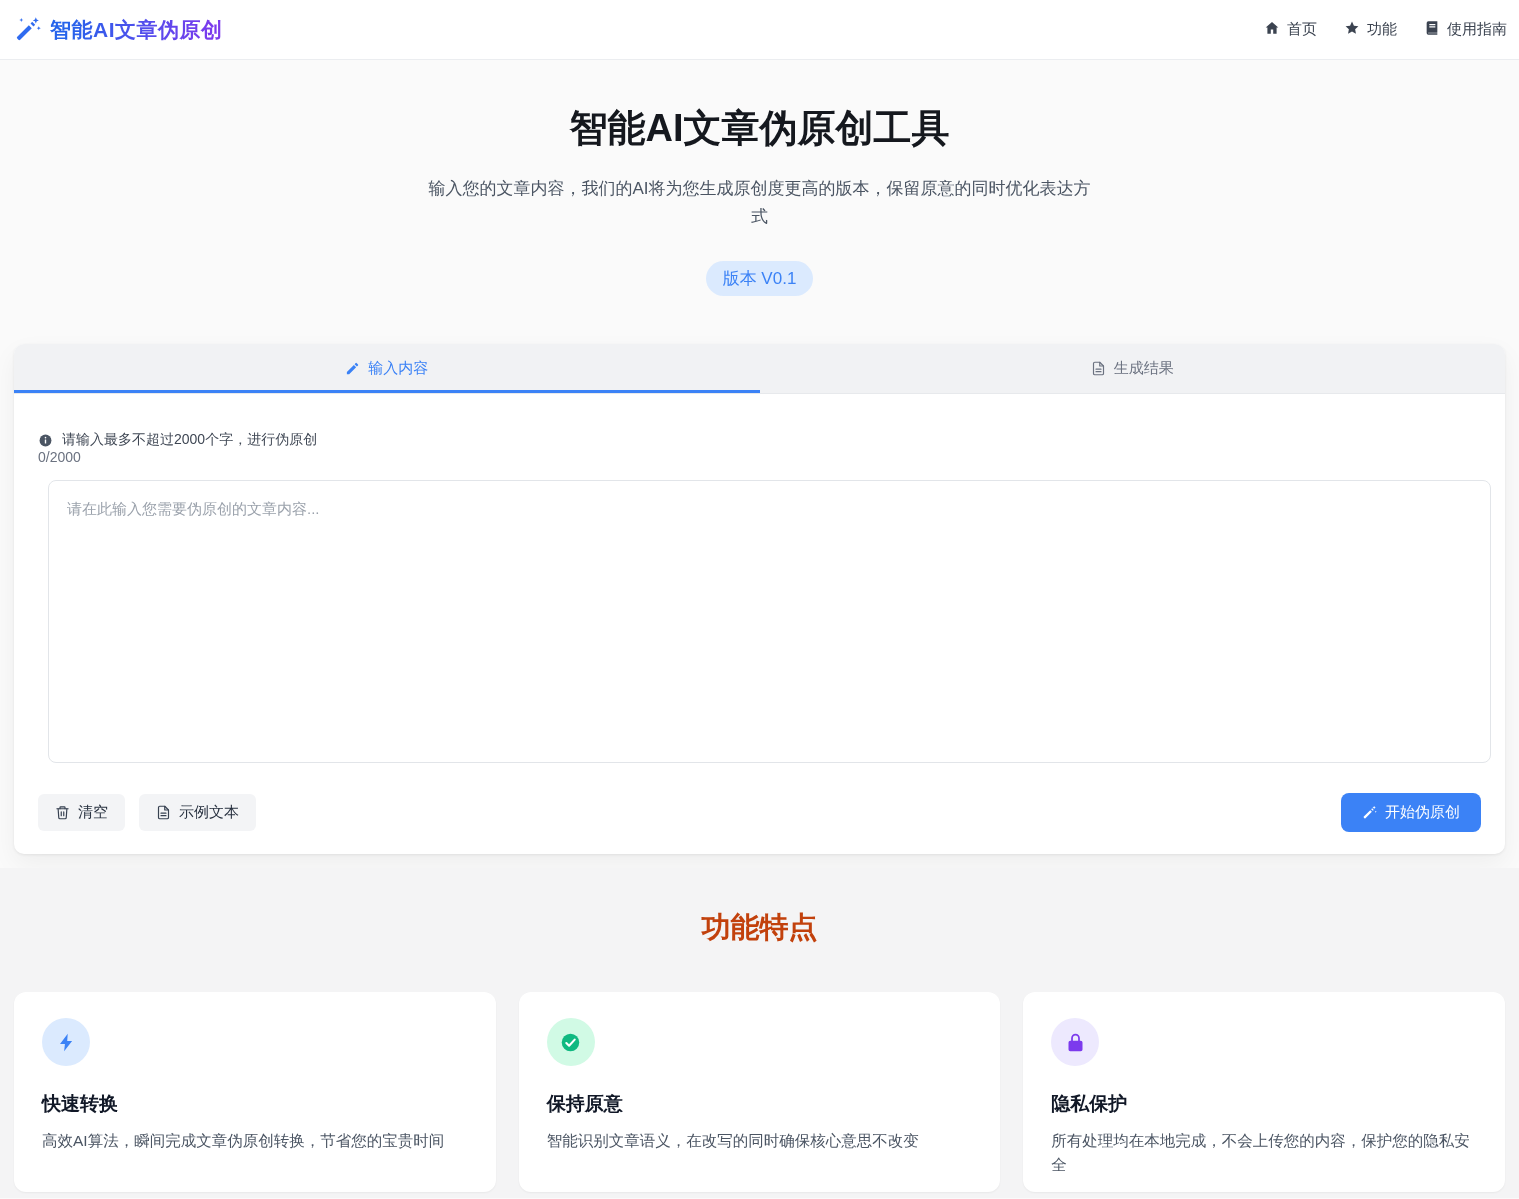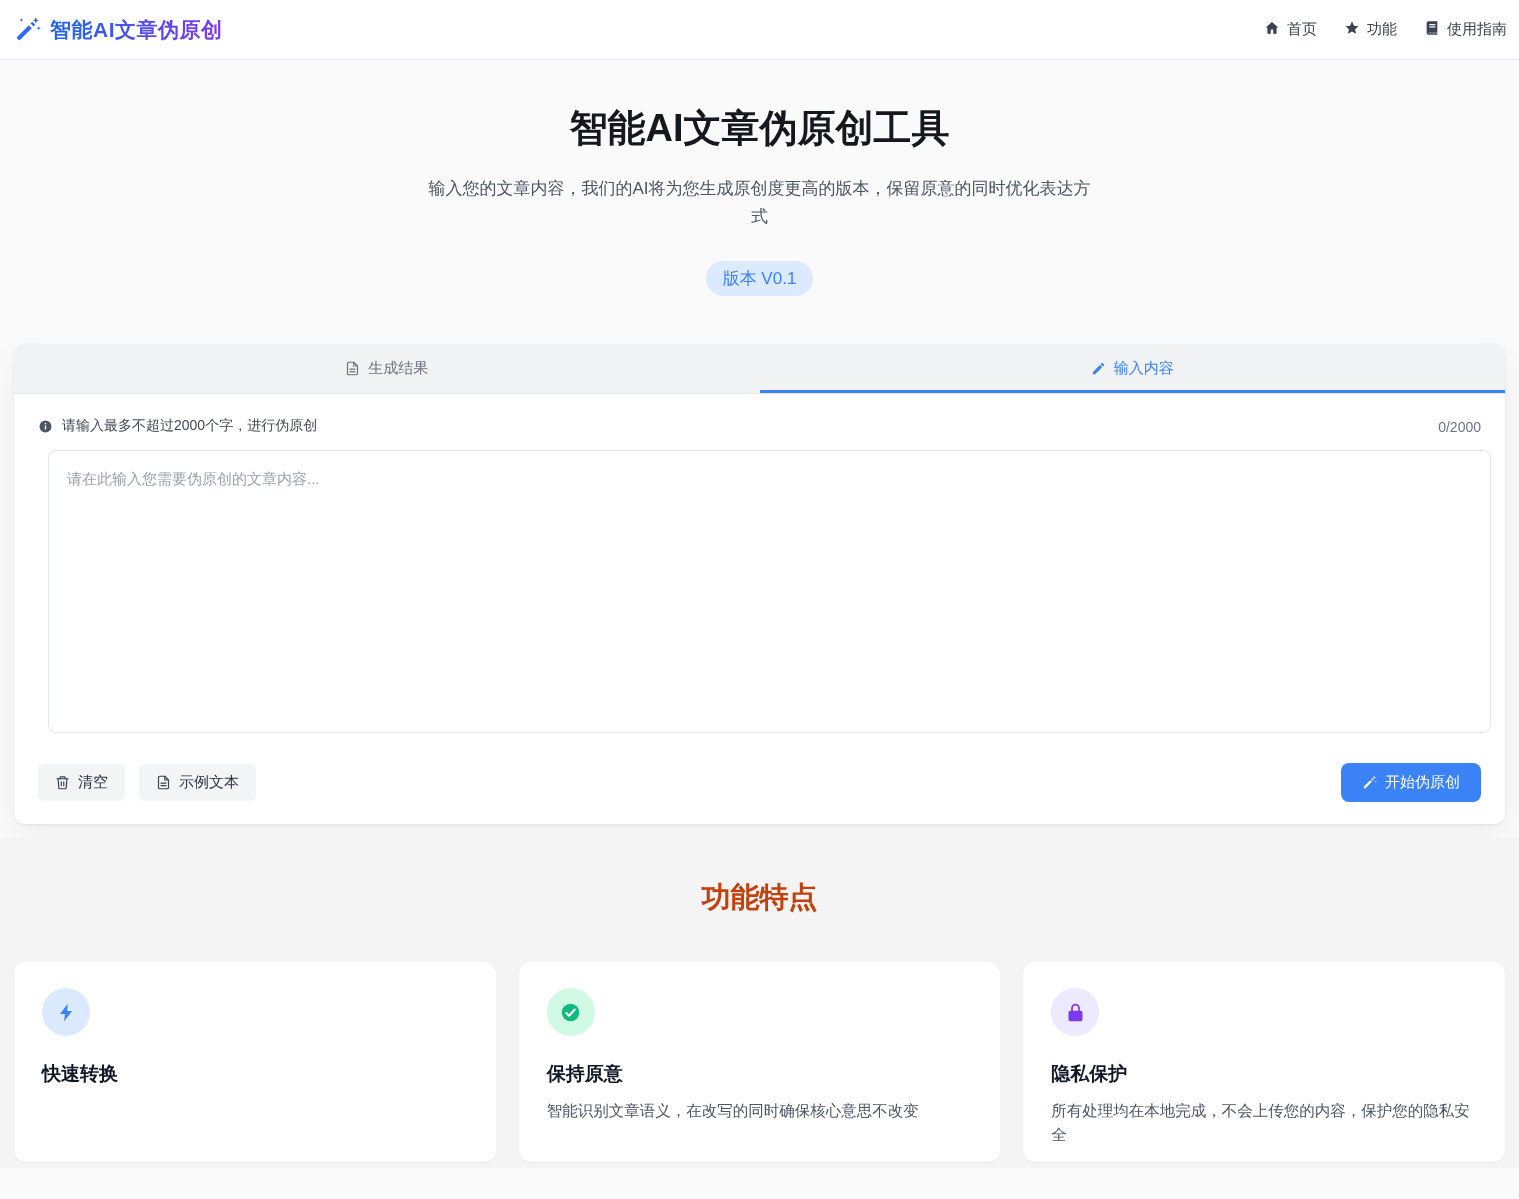--- a/index.html
+++ b/index.html
@@ -59,22 +59,22 @@
     flex:1; height:49px; display:flex; align-items:center; justify-content:center;
     gap:8px; font-size:15px; color:#6b7280; cursor:pointer;
     border-bottom:3px solid transparent; padding-top:3px;
   }
   .tab .tab-ic { width:15px; height:15px; }
   .tab .tab-ic svg { width:100%; height:100%; }
   .tab.active { color:#3b82f6; border-bottom-color:#3b82f6; }
 
   .panel { padding:20px 24px 22px; }
   .hint-row {
-    display:flex; justify-content:space-between; align-items:flex-end;
-    font-size:14px; margin:3px 0 15px;
+    display:flex; justify-content:space-between; align-items:flex-start;
+    font-size:14px; margin:17px 0 15px;flex-direction:column;
   }
   .hint { display:flex; align-items:center; gap:9px; color:#3f4754; }
   .hint-ic { width:15px; height:15px; color:#4b5563; }
   .hint-ic svg { width:100%; height:100%; }
   .char-count { color:#6b7280; font-size:14px; }
 
   .article-input {
     width:100%; height:283px; resize:none; outline:none;
     border:1px solid #e2e5e9; border-radius:8px;
     padding:16px 18px; font-size:15px; line-height:24px; color:#111827;
@@ -161,38 +161,38 @@
 </header>
 
 <section class="hero">
   <h1 class="hero-title">智能AI文章伪原创工具</h1>
   <p class="hero-subtitle">输入您的文章内容，我们的AI将为您生成原创度更高的版本，保留原意的同时优化表达方式</p>
   <span class="version-badge">版本 V0.1</span>
 </section>
 
 <section class="workspace">
   <div class="tabs">
+    <div class="tab active">
+      <span class="tab-ic">
+        <svg viewBox="0 0 24 24" fill="currentColor">
+            <path d="M3 17.4V21h3.6L17.8 9.8l-3.6-3.6L3 17.4zM20.8 7a1 1 0 0 0 0-1.4l-2.3-2.3a1 1 0 0 0-1.4 0l-1.8 1.8 3.7 3.7L20.8 7z"></path>
+          </svg>
+      </span>
+      <span>输入内容</span>
+    </div>
     <div class="tab">
       <span class="tab-ic">
         <svg viewBox="0 0 24 24" fill="none" stroke="currentColor" stroke-width="1.9" stroke-linecap="round" stroke-linejoin="round">
           <path d="M14 2H6a2 2 0 0 0-2 2v16a2 2 0 0 0 2 2h12a2 2 0 0 0 2-2V8z"></path>
             <polyline points="14 2 14 8 20 8"></polyline>
             <line x1="16" y1="13" x2="8" y2="13"></line>
             <line x1="16" y1="17" x2="8" y2="17"></line>
         </svg>
       </span>
       <span>生成结果</span>
-    </div>
-    <div class="tab active">
-      <span class="tab-ic">
-        <svg viewBox="0 0 24 24" fill="currentColor">
-            <path d="M3 17.4V21h3.6L17.8 9.8l-3.6-3.6L3 17.4zM20.8 7a1 1 0 0 0 0-1.4l-2.3-2.3a1 1 0 0 0-1.4 0l-1.8 1.8 3.7 3.7L20.8 7z"></path>
-          </svg>
-      </span>
-      <span>输入内容</span>
     </div>
   </div>
 
   <div class="panel">
     <div class="hint-row">
       <div class="hint">
         <span class="hint-ic">
           <svg viewBox="0 0 24 24">
               <circle cx="12" cy="12" r="9.5" fill="currentColor"></circle>
               <rect x="10.9" y="10.3" width="2.2" height="6.5" rx=".6" fill="#fff"></rect>
@@ -252,20 +252,21 @@
 
     <div class="fcard">
       <div class="icon-bubble" style="background: rgb(219, 234, 254); color: rgb(59, 130, 246);">
         <span>
           <svg viewBox="0 0 24 24" fill="currentColor">
               <path d="M13.4 2 4.6 13.6h5.6L9.3 22l9.1-11.6h-5.6z"></path>
             </svg>
         </span>
       </div>
       <h3 class="fcard-title">快速转换</h3>
+      <p class="fcard-desc">高效AI算法，瞬间完成文章伪原创转换，节省您的宝贵时间</p>
     </div>
 
     <div class="fcard">
       <div class="icon-bubble" style="background: rgb(209, 250, 229); color: rgb(16, 185, 129);">
         <span>
           <svg viewBox="0 0 24 24">
               <circle cx="12" cy="12" r="10" fill="currentColor"></circle>
               <path d="M7.2 12.6l3.2 3.1 6.4-7" fill="none" stroke="#fff" stroke-width="2.4" stroke-linecap="round" stroke-linejoin="round"></path>
             </svg>
         </span>

